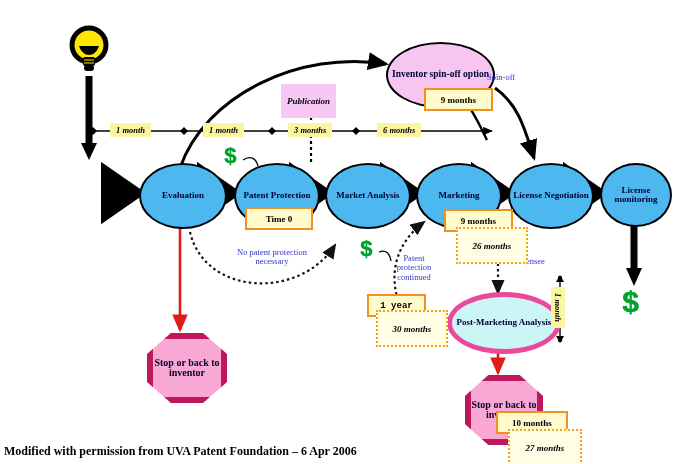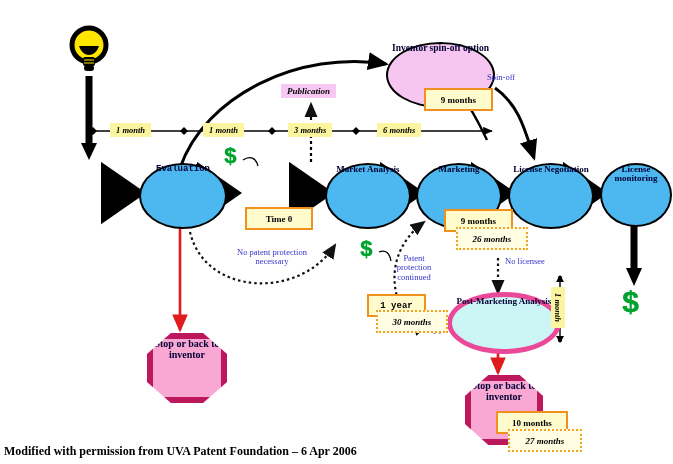--- a/index.html
+++ b/index.html
@@ -20,20 +20,21 @@
   #svg-layer {
     position: absolute;
     left: 0;
     top: 0;
     width: 673px;
     height: 464px;
   }
   .node {
     position: absolute;
     display: flex;
+    align-items: center;
     justify-content: center;
     text-align: center;
     font-weight: bold;
     color: #000033;
     line-height: 1.05;
     z-index: 5;
   }
   .ellipse-blue {
     background: #4db8f0;
     border: 2px solid #000000;
@@ -75,21 +76,21 @@
     font-size: 9px;
     padding: 1px 4px;
   }
   .badge-dotted {
     background: #fffde3;
     border: 2px dotted #f0a41e;
     color: #000000;
     font-weight: bold;
     font-style: italic;
     font-size: 9px;
-    padding: 1px 4px;
+    padding: 8px 4px;
   }
   .tl-label {
     position: absolute;
     background: #fbf5a0;
     color: #000000;
     font-style: italic;
     font-weight: bold;
     font-size: 8.5px;
     padding: 2px 6px;
     z-index: 6;
@@ -107,21 +108,21 @@
     white-space: nowrap;
     writing-mode: vertical-rl;
   }
   .pub-label {
     position: absolute;
     background: #f8c8f5;
     color: #000000;
     font-style: italic;
     font-weight: bold;
     font-size: 9px;
-    padding: 2px 6px;
+    padding: 12px 6px;
     z-index: 6;
     white-space: nowrap;
   }
   .note {
     position: absolute;
     color: #3333cc;
     font-size: 8.5px;
     line-height: 1.1;
     z-index: 6;
     white-space: nowrap;
@@ -262,24 +263,27 @@
     <svg width="42" height="52" viewBox="0 0 42 52" xmlns="http://www.w3.org/2000/svg">
       <circle cx="21" cy="21" r="17" fill="#ffe600" stroke="#000000" stroke-width="5"></circle>
       <path d="M11,22 C15,34 27,34 31,22 z" fill="#000000"></path>
       <rect x="15" y="33" width="12" height="9" rx="2" fill="#000000"></rect>
       <rect x="16" y="41" width="10" height="6" rx="3" fill="#000000"></rect>
       <path d="M16,36 L26,36 M16,39 L26,39" stroke="#ffe600" stroke-width="1"></path>
     </svg>
   </div>
 
 
-  <div class="node ellipse-blue" style="left:139px; top:163px; width:84px; height:62px;font-family:Liberation Mono, monospace;">
+  <div class="node ellipse-blue" style="left:139px; top:163px; width:84px; height:62px;">
     <span>Evaluation</span>
   </div>
 
+  <div class="node ellipse-blue" style="left:234px; top:163px; width:82px; height:62px;">
+    <span>Patent Protection</span>
+  </div>
 
   <div class="node ellipse-blue" style="left:325px; top:163px; width:82px; height:62px;">
     <span>Market Analysis</span>
   </div>
 
   <div class="node ellipse-blue" style="left:416px; top:163px; width:82px; height:62px;">
     <span>Marketing</span>
   </div>
 
   <div class="node ellipse-blue" style="left:508px; top:163px; width:82px; height:62px;">

